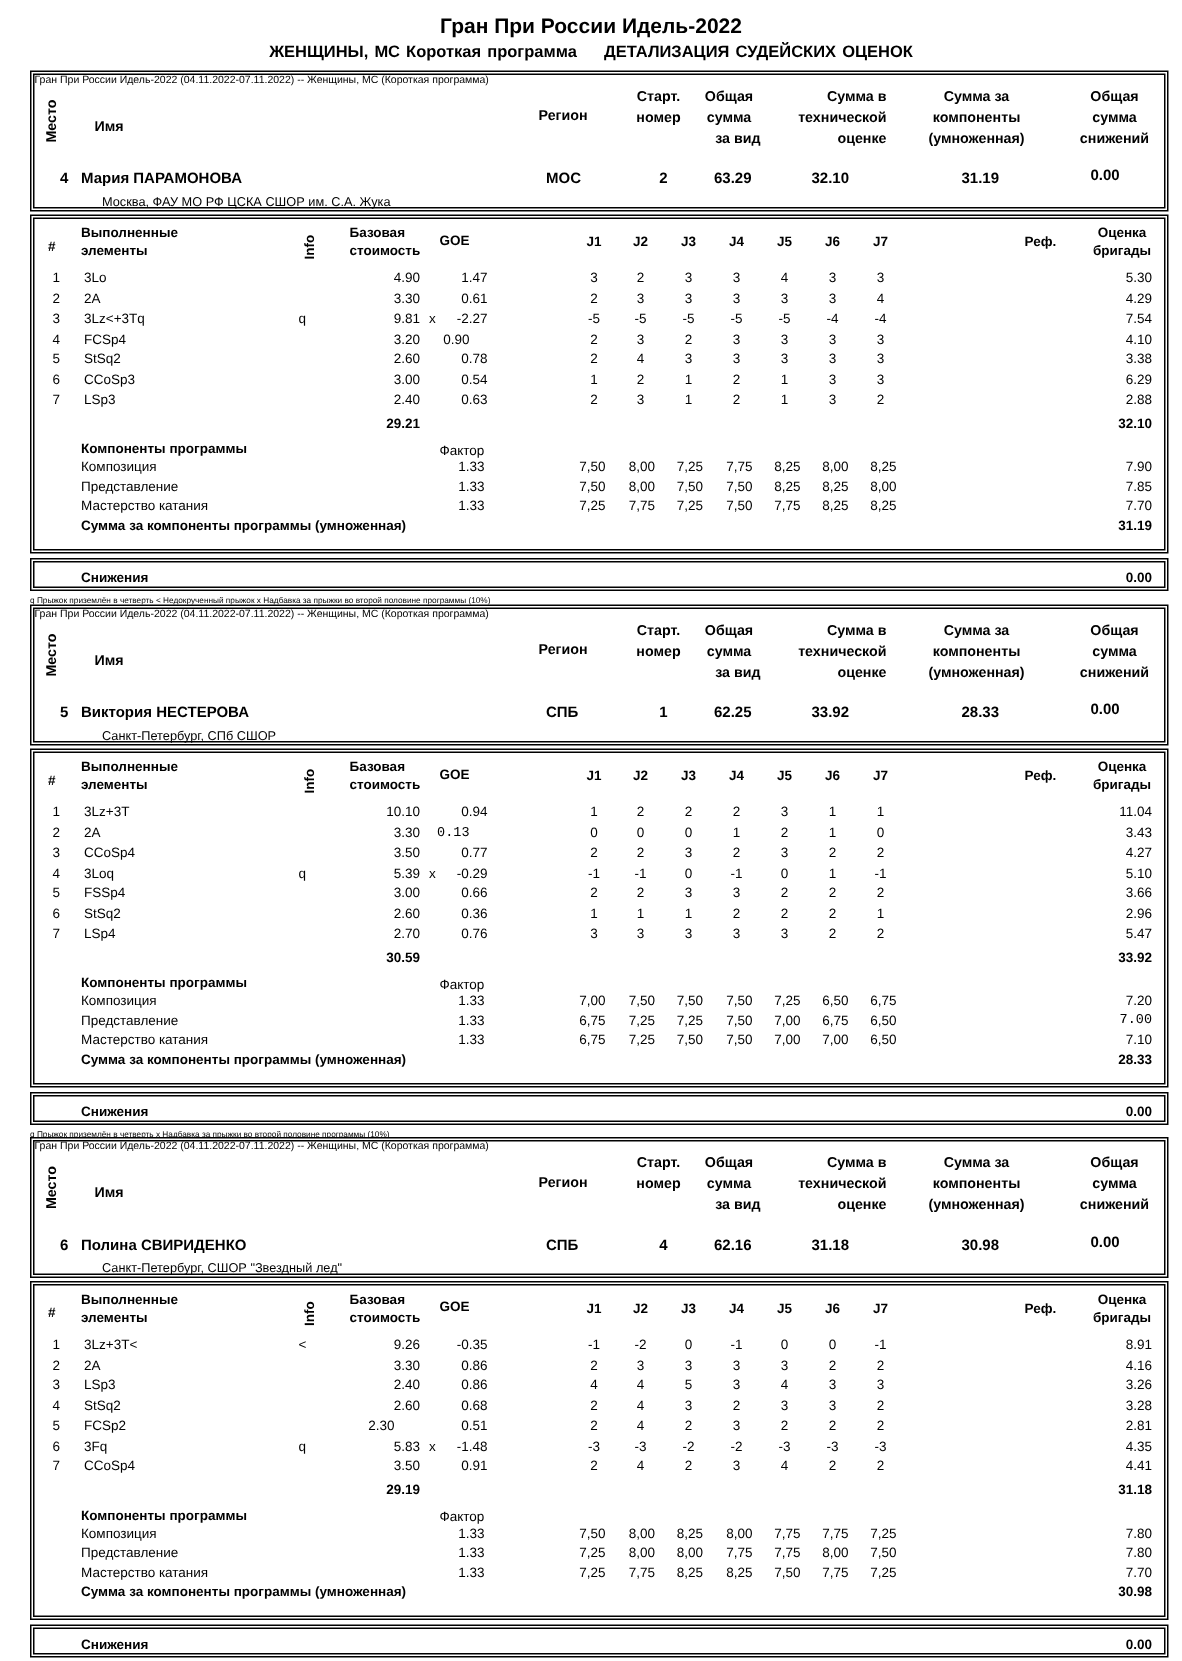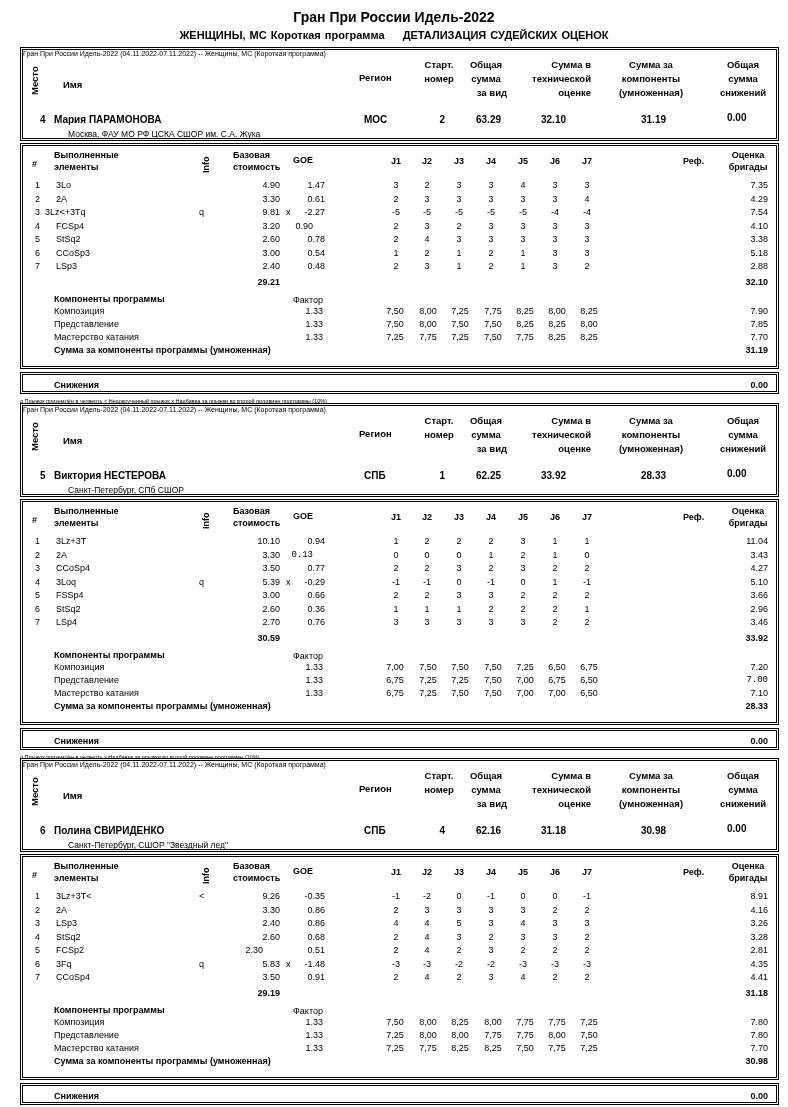--- a/index.html
+++ b/index.html
@@ -120,41 +120,41 @@
             <div class="cell r" style="left:215px;width:42px;">4.90</div>
             <div class="cell" style="left:263px;"></div>
             <div class="cell r" style="left:268px;width:34px;">1.47</div>
             <div class="cell c" style="left:363px;width:20px;">3</div>
             <div class="cell c" style="left:394px;width:20px;">2</div>
             <div class="cell c" style="left:426px;width:20px;">3</div>
             <div class="cell c" style="left:458px;width:20px;">3</div>
             <div class="cell c" style="left:490px;width:20px;">4</div>
             <div class="cell c" style="left:522px;width:20px;">3</div>
             <div class="cell c" style="left:554px;width:20px;">3</div>
-            <div class="cell r" style="right:8px;">7.35</div>
+            <div class="cell r" style="right:8px;">5.30</div>
           </div>
           <div class="row" style="left:0;top:46.5px;width:753px;">
             <div class="cell" style="left:12px;">2</div>
             <div class="cell" style="left:33px;">2A</div>
             <div class="cell" style="left:176px;"></div>
             <div class="cell r" style="left:215px;width:42px;">3.30</div>
             <div class="cell" style="left:263px;"></div>
             <div class="cell r" style="left:268px;width:34px;">0.61</div>
             <div class="cell c" style="left:363px;width:20px;">2</div>
             <div class="cell c" style="left:394px;width:20px;">3</div>
             <div class="cell c" style="left:426px;width:20px;">3</div>
             <div class="cell c" style="left:458px;width:20px;">3</div>
             <div class="cell c" style="left:490px;width:20px;">3</div>
             <div class="cell c" style="left:522px;width:20px;">3</div>
             <div class="cell c" style="left:554px;width:20px;">4</div>
             <div class="cell r" style="right:8px;">4.29</div>
           </div>
           <div class="row" style="left:0;top:60px;width:753px;">
             <div class="cell" style="left:12px;">3</div>
-            <div class="cell" style="left:22px;">3Lz&lt;+3Tq</div>
+            <div class="cell" style="left:33px;">3Lz&lt;+3Tq</div>
             <div class="cell" style="left:176px;">q</div>
             <div class="cell r" style="left:215px;width:42px;">9.81</div>
             <div class="cell" style="left:263px;">x</div>
             <div class="cell r" style="left:268px;width:34px;">-2.27</div>
             <div class="cell c" style="left:363px;width:20px;">-5</div>
             <div class="cell c" style="left:394px;width:20px;">-5</div>
             <div class="cell c" style="left:426px;width:20px;">-5</div>
             <div class="cell c" style="left:458px;width:20px;">-5</div>
             <div class="cell c" style="left:490px;width:20px;">-5</div>
             <div class="cell c" style="left:522px;width:20px;">-4</div>
@@ -200,29 +200,29 @@
             <div class="cell r" style="left:215px;width:42px;">3.00</div>
             <div class="cell" style="left:263px;"></div>
             <div class="cell r" style="left:268px;width:34px;">0.54</div>
             <div class="cell c" style="left:363px;width:20px;">1</div>
             <div class="cell c" style="left:394px;width:20px;">2</div>
             <div class="cell c" style="left:426px;width:20px;">1</div>
             <div class="cell c" style="left:458px;width:20px;">2</div>
             <div class="cell c" style="left:490px;width:20px;">1</div>
             <div class="cell c" style="left:522px;width:20px;">3</div>
             <div class="cell c" style="left:554px;width:20px;">3</div>
-            <div class="cell r" style="right:8px;">5.18</div>
+            <div class="cell r" style="right:8px;">6.29</div>
           </div>
           <div class="row" style="left:0;top:114px;width:753px;">
             <div class="cell" style="left:12px;">7</div>
             <div class="cell" style="left:33px;">LSp3</div>
             <div class="cell" style="left:176px;"></div>
             <div class="cell r" style="left:215px;width:42px;">2.40</div>
             <div class="cell" style="left:263px;"></div>
-            <div class="cell r" style="left:268px;width:34px;">0.48</div>
+            <div class="cell r" style="left:268px;width:34px;">0.63</div>
             <div class="cell c" style="left:363px;width:20px;">2</div>
             <div class="cell c" style="left:394px;width:20px;">3</div>
             <div class="cell c" style="left:426px;width:20px;">1</div>
             <div class="cell c" style="left:458px;width:20px;">2</div>
             <div class="cell c" style="left:490px;width:20px;">1</div>
             <div class="cell c" style="left:522px;width:20px;">3</div>
             <div class="cell c" style="left:554px;width:20px;">2</div>
             <div class="cell r" style="right:8px;">2.88</div>
           </div>
           <div class="abs b r" style="left:215px;top:131px;width:42px;">29.21</div>
@@ -446,21 +446,21 @@
             <div class="cell r" style="left:215px;width:42px;">2.70</div>
             <div class="cell" style="left:263px;"></div>
             <div class="cell r" style="left:268px;width:34px;">0.76</div>
             <div class="cell c" style="left:363px;width:20px;">3</div>
             <div class="cell c" style="left:394px;width:20px;">3</div>
             <div class="cell c" style="left:426px;width:20px;">3</div>
             <div class="cell c" style="left:458px;width:20px;">3</div>
             <div class="cell c" style="left:490px;width:20px;">3</div>
             <div class="cell c" style="left:522px;width:20px;">2</div>
             <div class="cell c" style="left:554px;width:20px;">2</div>
-            <div class="cell r" style="right:8px;">3.46</div>
+            <div class="cell r" style="right:8px;">5.47</div>
           </div>
           <div class="abs b r" style="left:215px;top:131px;width:42px;">30.59</div>
           <div class="abs b r" style="right:8px;top:131px;">33.92</div>
           <div class="abs b" style="left:31px;top:148px;">Компоненты программы</div>
           <div class="abs" style="left:270px;top:149px;">Фактор</div>
           <div class="row" style="left:0;top:159px;width:753px;">
             <div class="cell" style="left:31px;">Композиция</div>
             <div class="cell r" style="left:270px;width:30px;">1.33</div>
             <div class="cell c" style="left:360px;width:24px;">7,00</div>
             <div class="cell c" style="left:393px;width:24px;">7,50</div>

